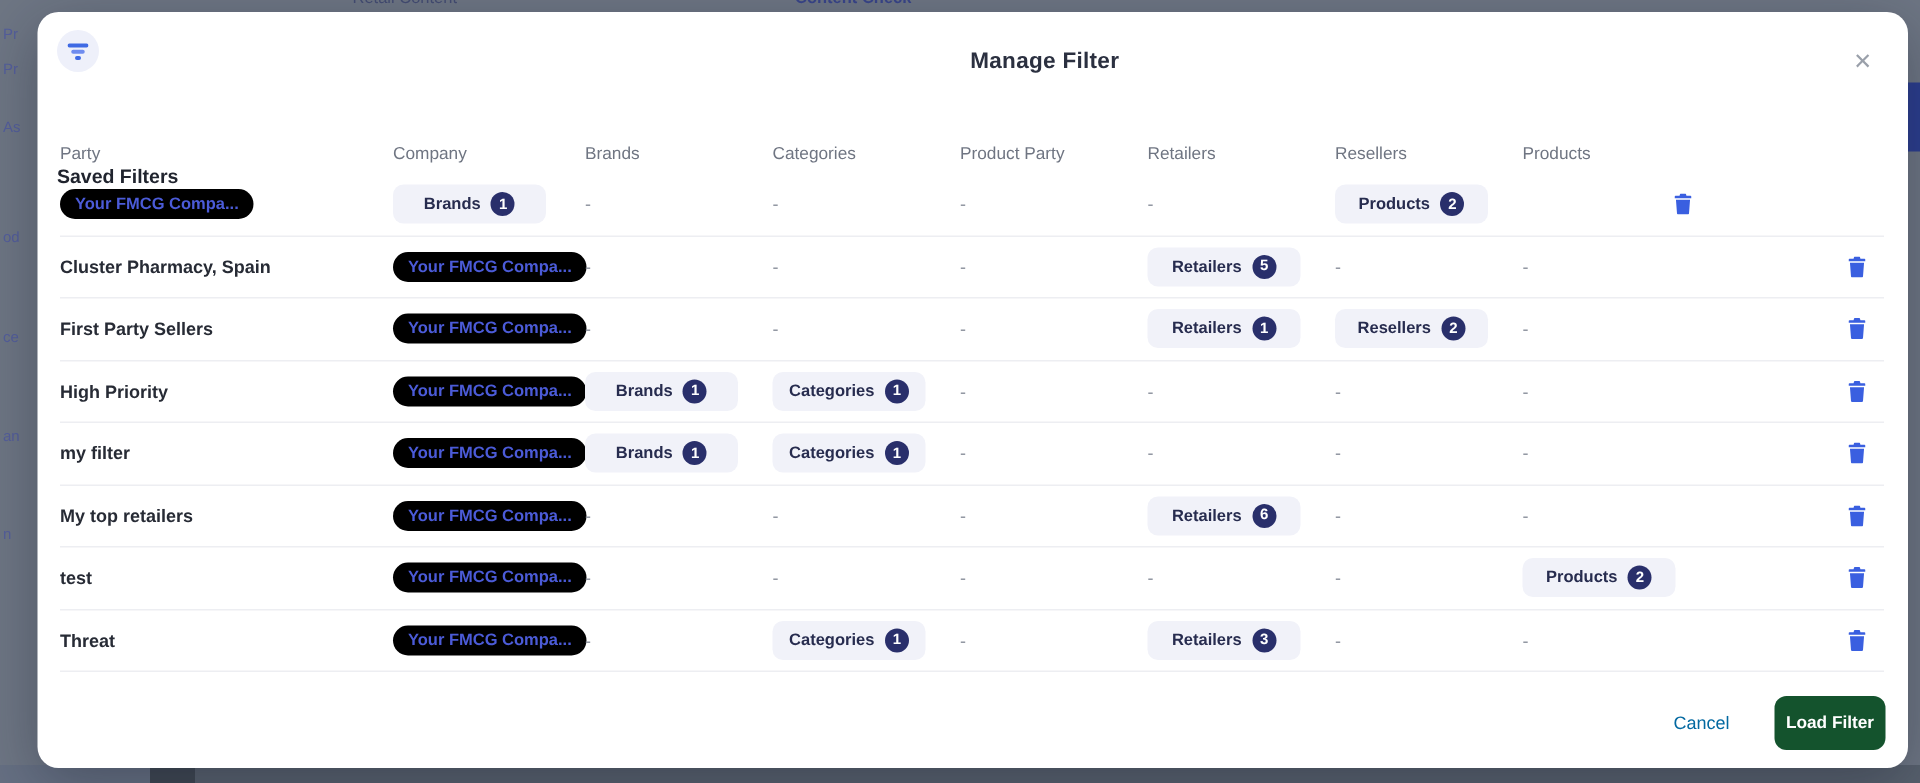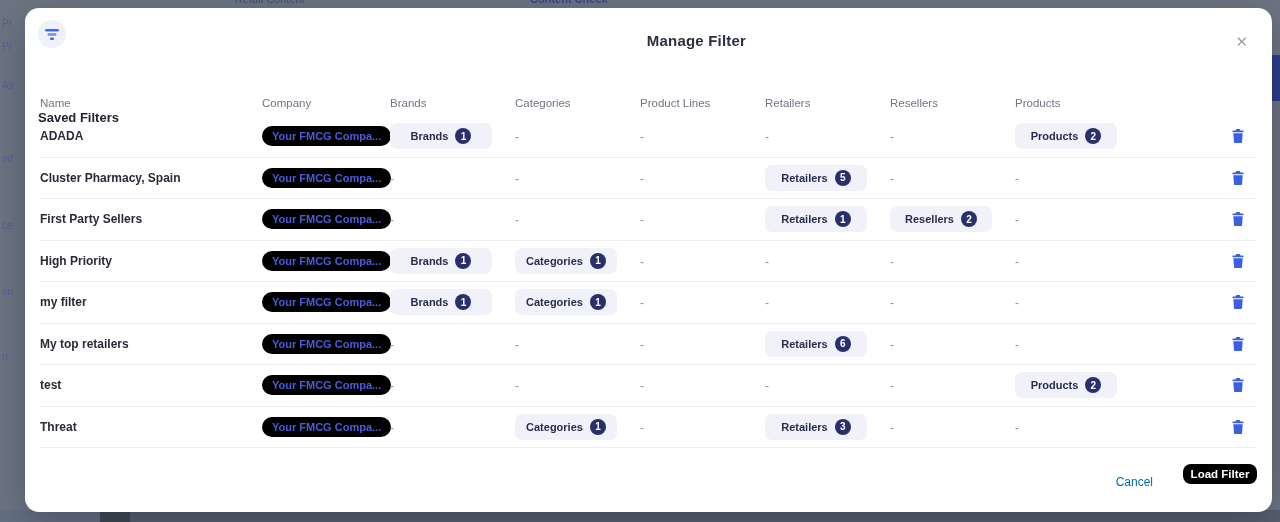--- a/index.html
+++ b/index.html
@@ -69,22 +69,22 @@
   .dash{font-size:12px;color:#8b919d;}
   .cell-actions{display:flex;justify-content:flex-end;padding-right:10px;}
   .trash-btn{background:none;border:none;padding:2px;cursor:pointer;display:flex;}
 
   
   .cancel-btn{
     position:absolute;right:113px;top:466px;background:none;border:none;cursor:pointer;
     font-family:inherit;font-size:12px;color:#0369a1;
   }
   .load-btn{
-    position:absolute;right:15px;top:456px;width:74px;height:20px;
-    background:#000000;border:none;border-radius:8px;cursor:pointer;
+    position:absolute;right:15px;top:456px;width:74px;height:36px;
+    background:#14532d;border:none;border-radius:8px;cursor:pointer;
     font-family:inherit;font-size:11.5px;font-weight:700;color:#ffffff;
   }
 </style>
 </head>
 <body>
 
 <div class="bg-top">
   <span class="t1">Retail Content</span>
   <span class="t2">Content Check</span>
 </div>
@@ -116,33 +116,32 @@
   </button>
 
   <div class="modal-title">Manage Filter</div>
 
   <button class="close-btn">✕</button>
 
   <div class="section-title">Saved Filters</div>
 
   <div class="ftable">
     <div class="trow thead" id="table-head">
-        <div class="cell hcell">Name</div>
+        <div class="cell hcell">Party</div>
         <div class="cell hcell">Company</div>
         <div class="cell hcell">Brands</div>
         <div class="cell hcell">Categories</div>
-        <div class="cell hcell">Product Lines</div>
+        <div class="cell hcell">Product Party</div>
         <div class="cell hcell">Retailers</div>
         <div class="cell hcell">Resellers</div>
         <div class="cell hcell">Products</div>
         <div class="cell"></div>
       </div>
     <div id="table-body">
   <div class="trow drow">
-    <div class="cell fname">ADADA</div>
     <div class="cell"><button class="chip">Your FMCG Compa...</button></div>
     <div class="cell slot"><button class="pill-btn">
               <span>Brands</span>
               <span class="count">1</span>
             </button></div>
     <div class="cell slot"><span class="dash">-</span></div>
     <div class="cell slot"><span class="dash">-</span></div>
     <div class="cell slot"><span class="dash">-</span></div>
     <div class="cell slot"><span class="dash">-</span></div>
     <div class="cell slot"><button class="pill-btn">

